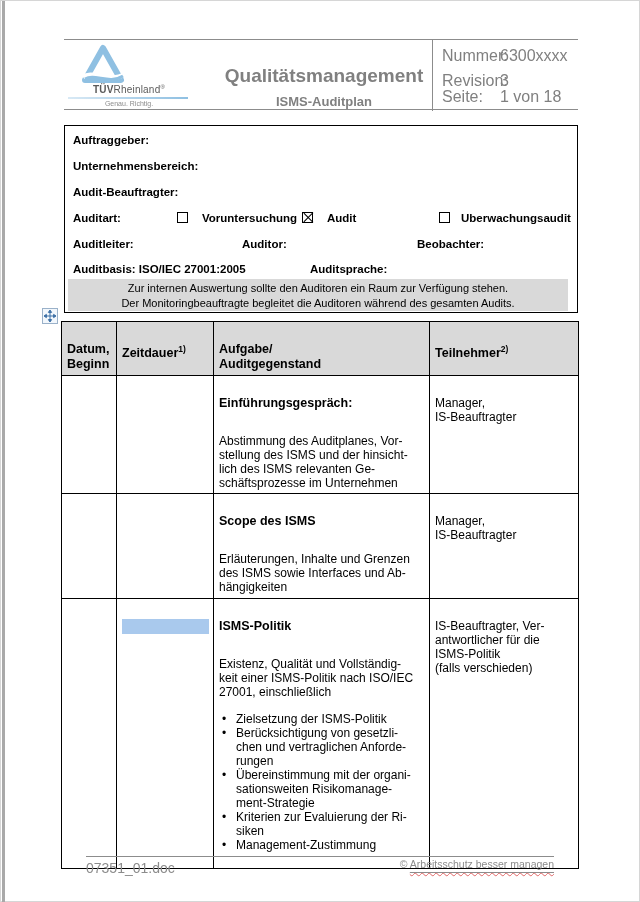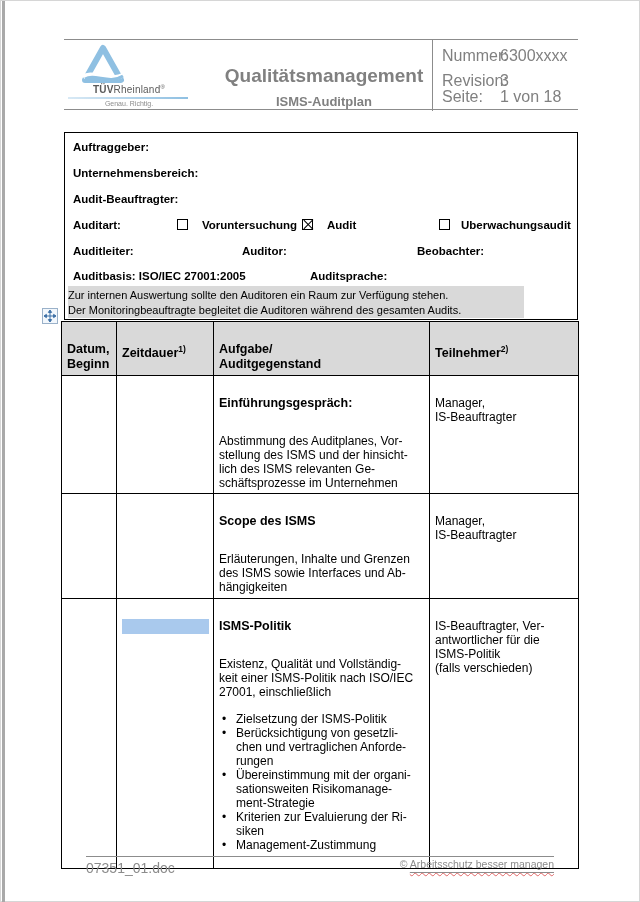--- a/index.html
+++ b/index.html
@@ -25,31 +25,31 @@
              font-size:7px; color:#8c8c8c; }
   .hdr-center { position:absolute; left:110px; top:0; width:300px; height:71px; text-align:center; }
   .doc-title { margin-top:25px; font-size:19px; font-weight:bold; color:#808080; }
   .doc-subtitle { margin-top:7px; font-size:13px; font-weight:bold; color:#808080; }
   .hdr-meta { position:absolute; left:378px; top:0; width:136px; height:71px;
               font-size:16px; color:#808080; }
   .meta-row { position:absolute; left:0; width:136px; white-space:nowrap; }
   .meta-row .lbl { display:inline-block; width:58px; }
 
   
-  .formbox { position:absolute; left:63px; top:131px; width:514px; height:188px;
+  .formbox { position:absolute; left:63px; top:124px; width:514px; height:188px;
              border:1px solid #000; font-size:11.5px; font-weight:bold; color:#000; }
   .frow { position:absolute; left:8px; white-space:nowrap; }
   .cb { position:relative; display:inline-block; width:11px; height:11px;
         border:1.4px solid #000; vertical-align:-1px; background:#fff; }
   .cb.checked::before, .cb.checked::after { content:""; position:absolute; left:-1px; top:3.6px;
         width:12.5px; height:1px; background:#000; }
   .cb.checked::before { transform:rotate(45deg); }
   .cb.checked::after  { transform:rotate(-45deg); }
-  .note { position:absolute; left:3px; top:153px; width:456px; height:32px;
-          background:#d9d9d9; font-weight:normal; font-size:11px; 
+  .note { position:absolute; left:3px; top:153px; width:500px; height:32px;
+          background:#d9d9d9; font-weight:normal; font-size:11px; text-align:center;
           line-height:15px; padding-top:2px; color:#000; }
 
   
   .handle { position:absolute; left:41px; top:307px; width:16px; height:16px;
             border:1px solid #9ab1c9; background:#f2f7fc; display:flex;
             align-items:center; justify-content:center; }
 
   
   table.audit { position:absolute; left:60px; top:320px; width:517px;
                 border-collapse:collapse; table-layout:fixed; font-size:12px; color:#000; }

